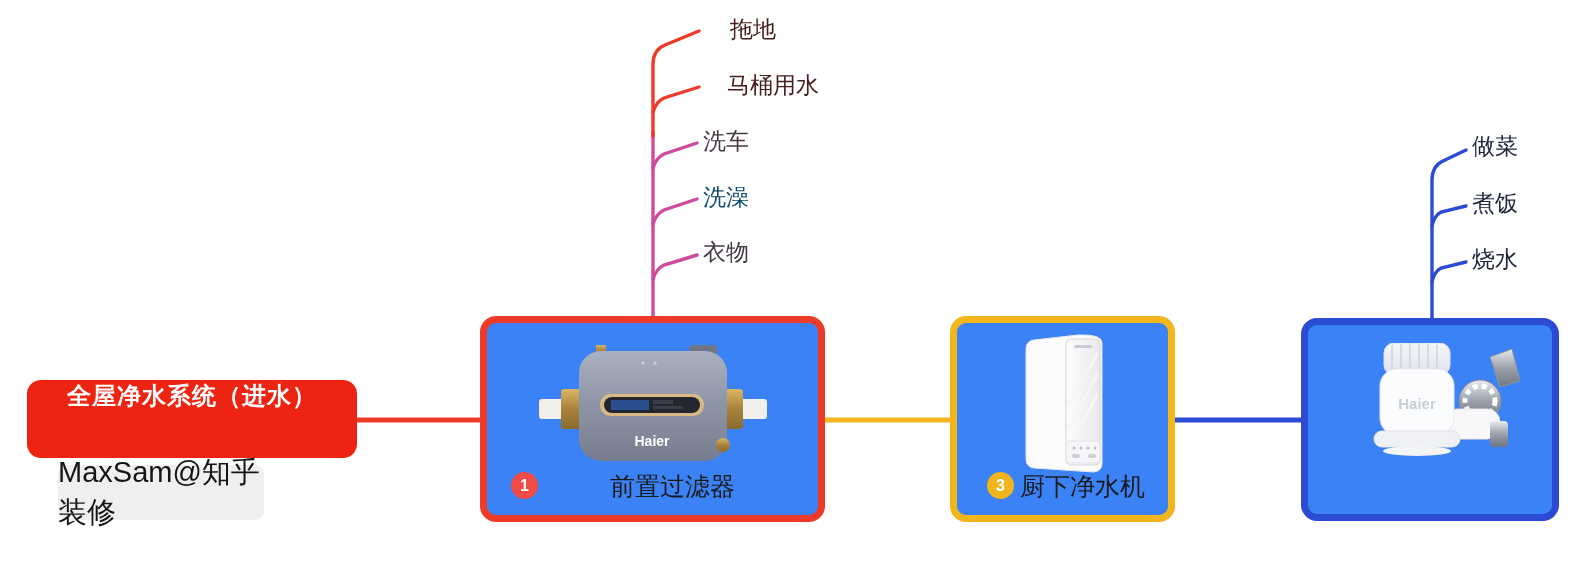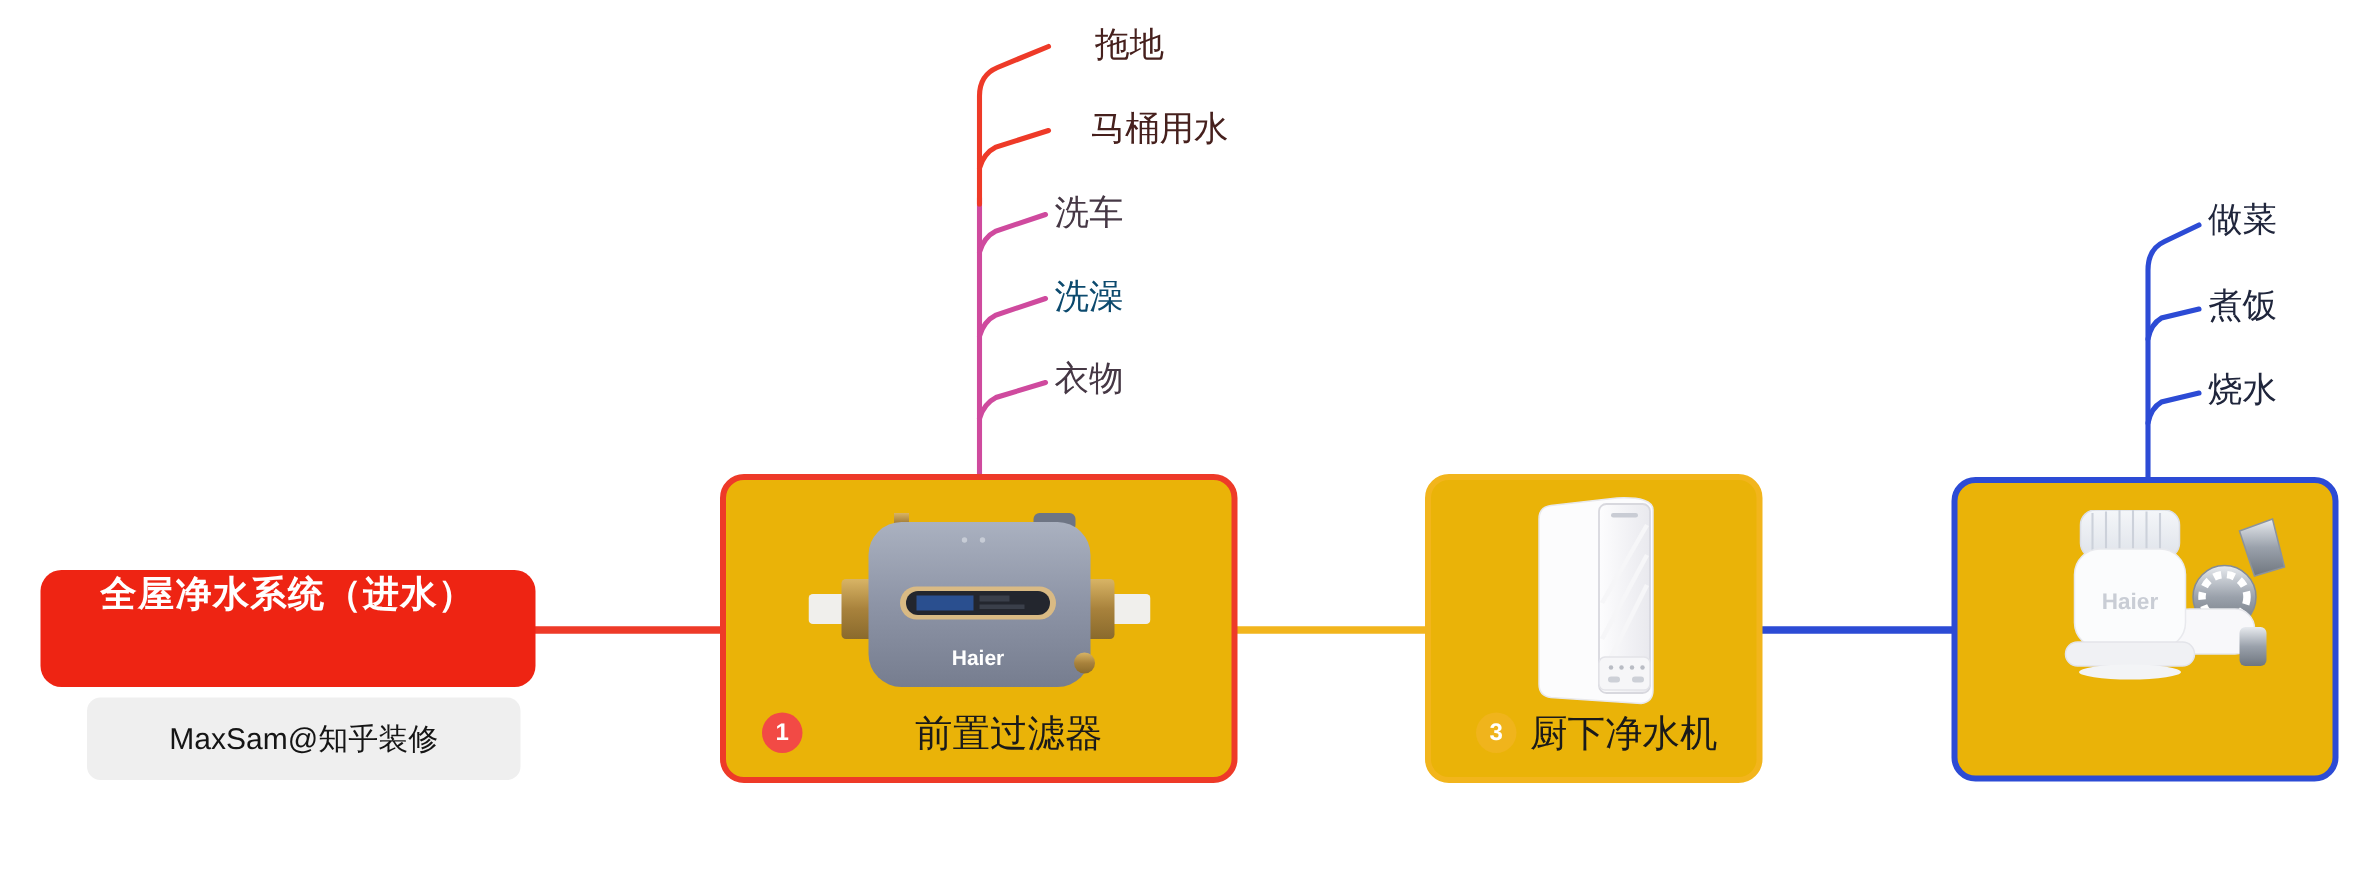--- a/index.html
+++ b/index.html
@@ -13,29 +13,29 @@
   .wires{position:absolute;left:0;top:0;width:1581px;height:579px;}
 
   
   .root-node{
     position:absolute;left:27px;top:380px;width:330px;height:78px;
     border-radius:14px;display:flex;justify-content:center;
     color:#ffffff;font-size:24px;font-weight:bold;letter-spacing:1px;
     box-sizing:border-box;
   }
   .author-tag{
-    position:absolute;left:58px;top:465px;width:289px;height:55px;
+    position:absolute;left:58px;top:465px;width:206px;height:55px;
     background:#efefef;border-radius:9px;
     display:flex;align-items:center;justify-content:center;
-    color:#151515;font-size:20px;
+    color:#151515;font-size:29px;
   }
 
   
   .node{
-    position:absolute;background:#eab308;border:4px solid #6d28d9;border-radius:16px;
+    position:absolute;background:#3b82f6;border:7px solid #6d28d9;border-radius:16px;
     box-sizing:border-box;
   }
   .node-prefilter{left:480px;top:316px;width:345px;height:206px;}
   .node-undersink{left:950px;top:316px;width:225px;height:206px;}
   .node-kitchen{left:1301px;top:318px;width:258px;height:203px;}
 
   .caption{position:absolute;left:0;right:0;bottom:12px;height:34px;}
   .badge{
     position:absolute;top:3px;width:27px;height:27px;border-radius:50%;
     display:flex;align-items:center;justify-content:center;

